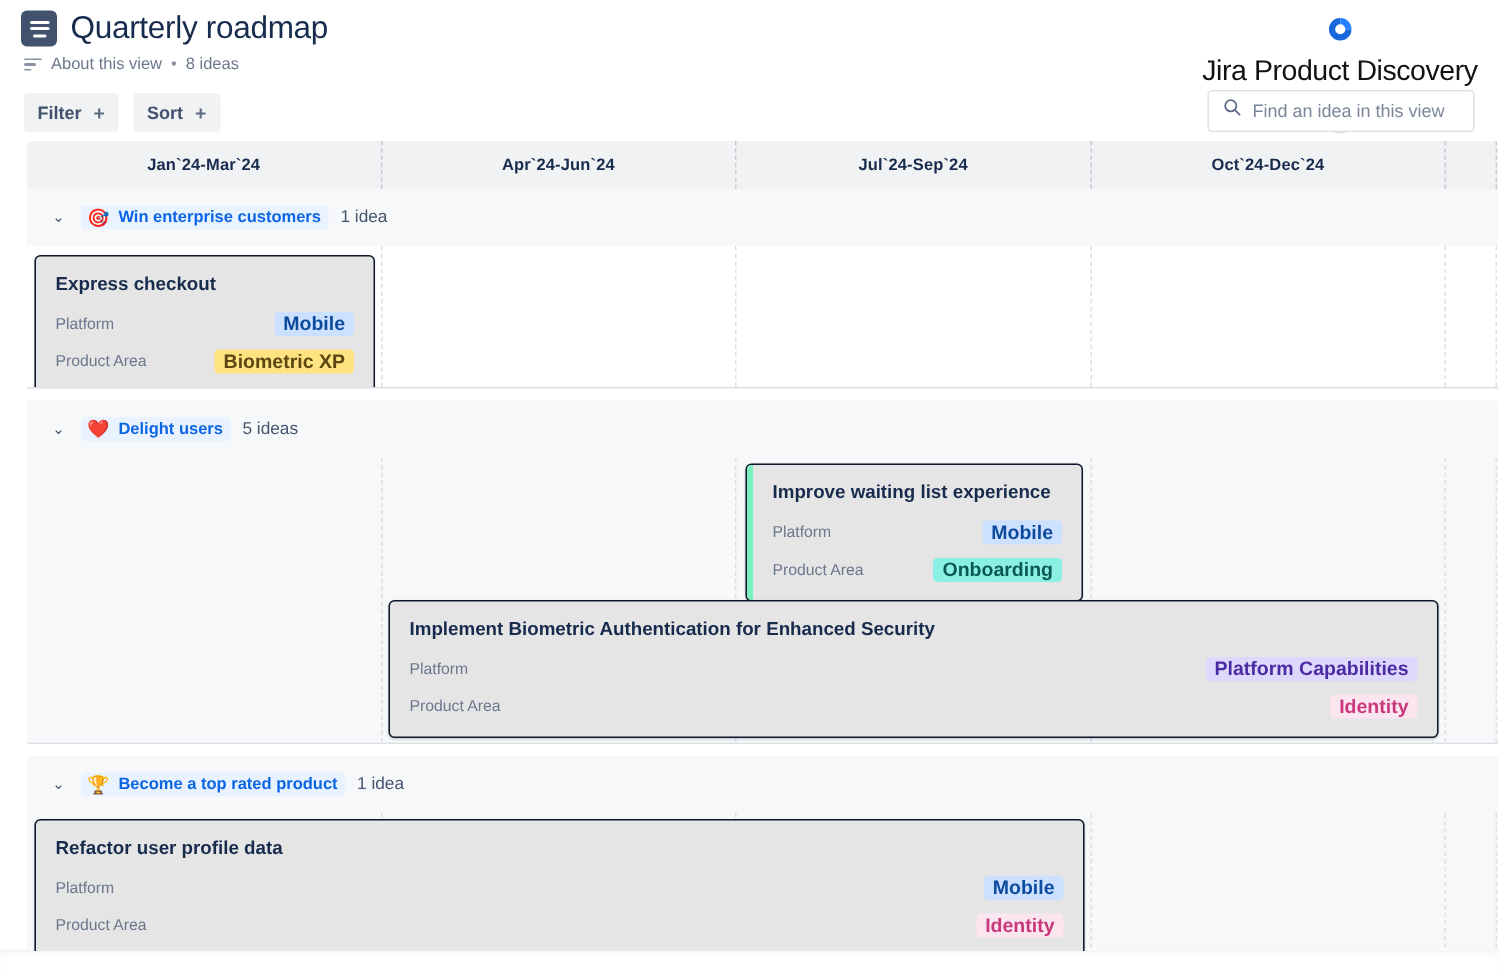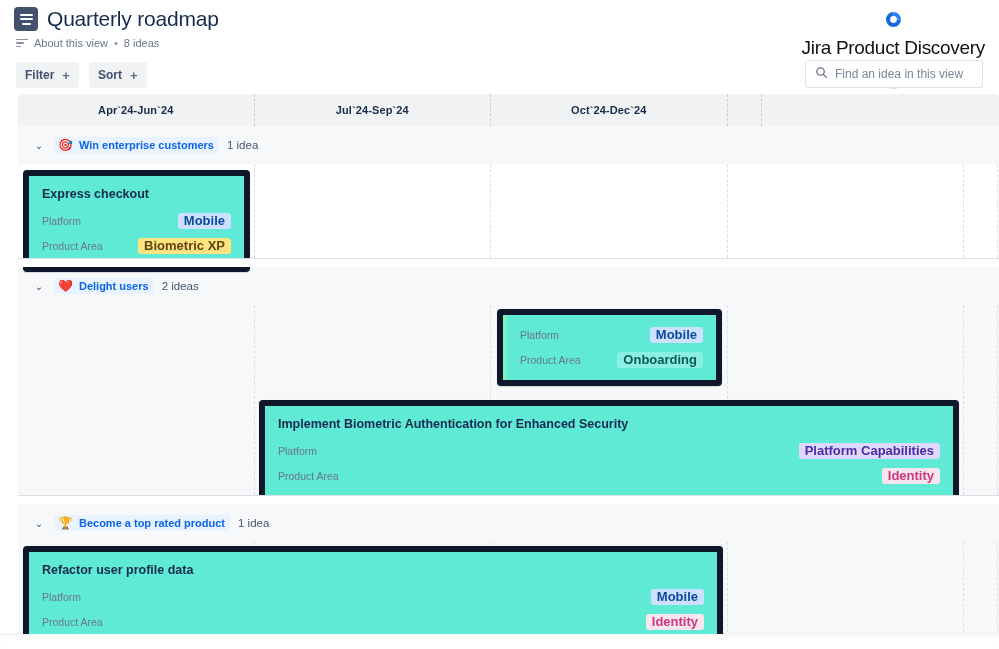--- a/index.html
+++ b/index.html
@@ -135,22 +135,22 @@
   .grid-lines {
     position: absolute; inset: 0; display: flex; pointer-events: none;
   }
   .grid-lines .cell {
     flex: 0 0 236.5px; border-right: 1px dashed #dcdfe4;
   }
   .grid-lines .cell.partial { flex: 0 0 34px; }
 
   .card {
     position: absolute;
-    background: #5eead4;
-    border: 6px solid #0f172a;
+    background: #e5e5e5;
+    border: 1px solid #0f172a;
     border-radius: 4px;
     box-shadow: 0 1px 1px rgba(9,30,66,0.13), 0 0 1px rgba(9,30,66,0.13);
     padding: 11px 13px 12px 13px;
     z-index: 3;
     overflow: hidden;
   }
   .card.accent::before {
     content:""; position:absolute; left:0; top:0; bottom:0; width:4px;
     background:#79f2c0;
   }
@@ -246,20 +246,21 @@
         <line x1="10.3" y1="10.3" x2="14" y2="14" stroke="#5e6c84" stroke-width="1.5" stroke-linecap="round"></line>
       </svg>
     </span>
     <input type="text" placeholder="Find an idea in this view" style="">
   </div>
 </div>
 
 <div class="board">
 
   <div class="col-header-row">
+    <div class="col-head">Jan`24-Mar`24</div>
     <div class="col-head">Apr`24-Jun`24</div>
     <div class="col-head">Jul`24-Sep`24</div>
     <div class="col-head">Oct`24-Dec`24</div>
     <div class="col-head partial"></div>
   </div>
 
   <div class="lane">
     <div class="group-head">
       <span class="chev">⌄</span>
       <span class="goal-pill">
@@ -293,33 +294,34 @@
 
   <div class="group-divider"></div>
 
   <div class="lane">
     <div class="group-head">
       <span class="chev">⌄</span>
       <span class="goal-pill">
         <span class="goal-emoji">❤️</span>
         <span class="goal-name">Delight users</span>
       </span>
-      <span class="idea-count">2 ideas</span>
+      <span class="idea-count">5 ideas</span>
     </div>
 
     <div class="lane-body tinted" style="height:190px;">
       <div class="grid-lines">
         <div class="cell"></div>
           <div class="cell"></div>
           <div class="cell"></div>
           <div class="cell"></div>
           <div class="cell partial"></div>
       </div>
 
       <div class="card accent" style="left:479px; top:4px; width:225px;">
+        <div class="card-title">Improve waiting list experience</div>
         <div class="field-row">
           <span class="field-label">Platform</span>
           <span class="chip chip-blue">Mobile</span>
         </div>
         <div class="field-row">
           <span class="field-label">Product Area</span>
           <span class="chip chip-teal">Onboarding</span>
         </div>
       </div>
 

